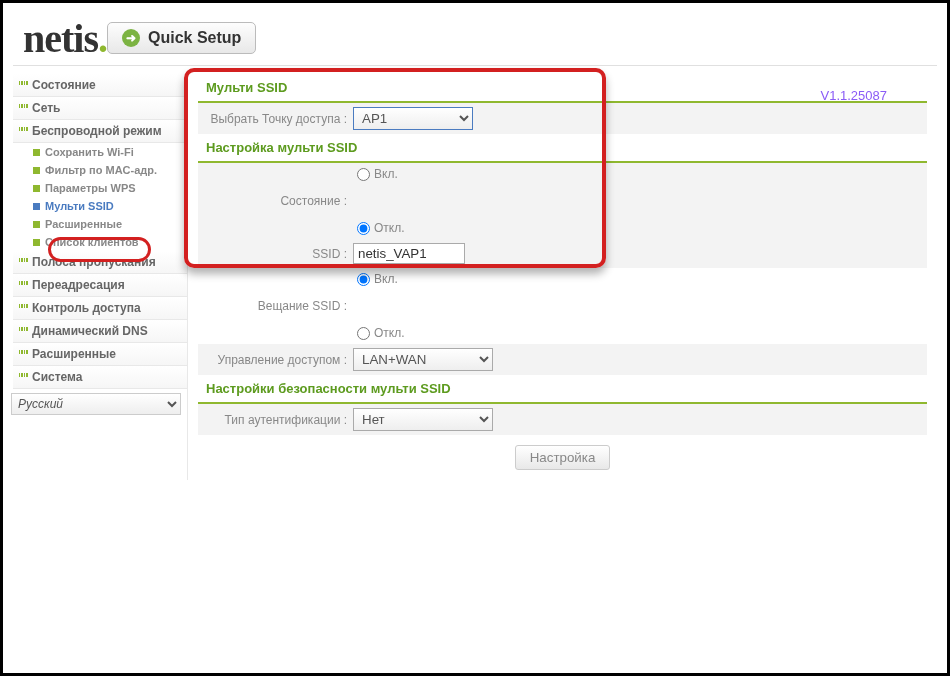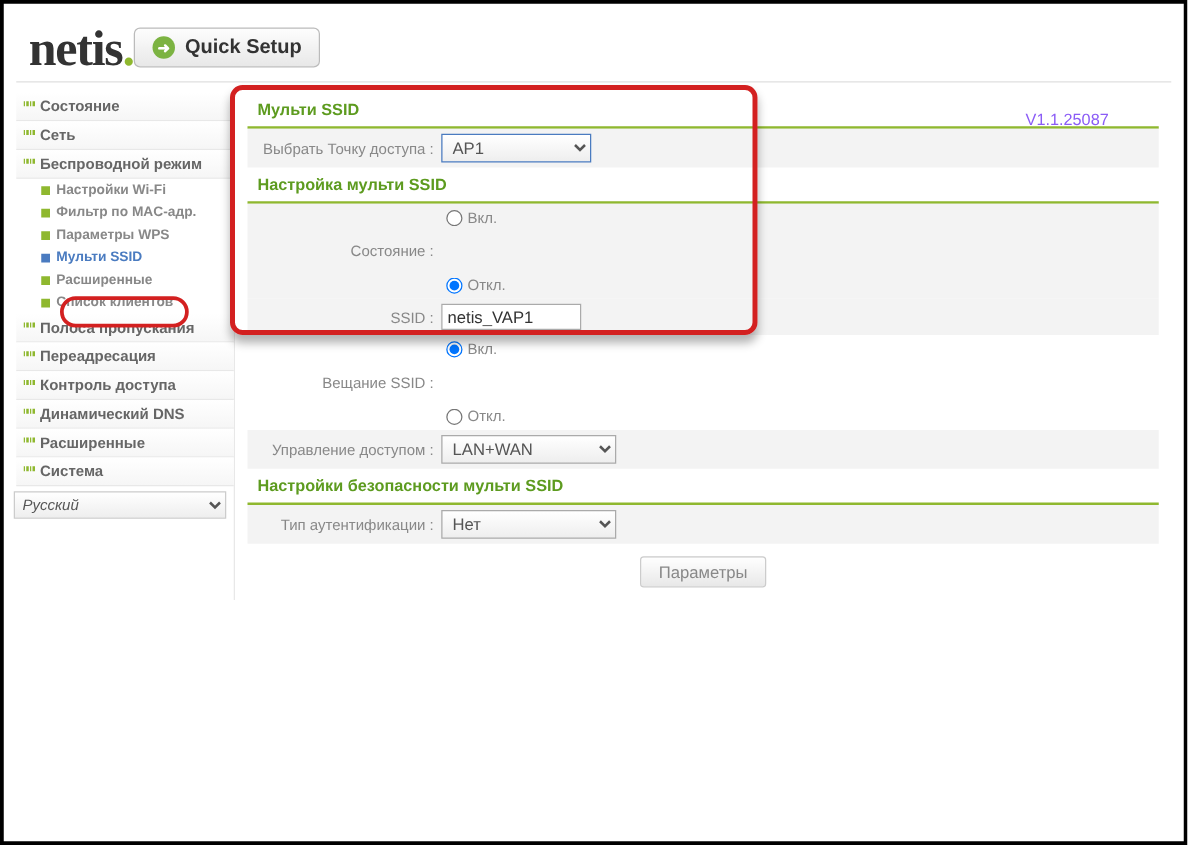--- a/index.html
+++ b/index.html
@@ -77,21 +77,21 @@
           <span class="sq">
             <span></span>
             <span></span>
             <span></span>
             <span></span>
           </span>
           <span>Беспроводной режим</span>
         </div>
       <div class="sub-item">
           <span class="bullet"></span>
-          <span>Настройки Wi-Fi</span>
+          <span>Сохранить Wi-Fi</span>
         </div>
       <div class="sub-item">
           <span class="bullet"></span>
           <span>Фильтр по MAC-адр.</span>
         </div>
       <div class="sub-item">
           <span class="bullet"></span>
           <span>Параметры WPS</span>
         </div>
       <div class="sub-item active">
@@ -204,20 +204,20 @@
       <div class="form-row alt">
         <div class="label">Управление доступом :</div>
         <select class="sel access"><option>LAN+WAN</option></select>
       </div>
 
       <div class="sec-title">Настройки безопасности мульти SSID</div>
       <div class="form-row alt">
         <div class="label">Тип аутентификации :</div>
         <select class="sel auth"><option>Нет</option></select>
       </div>
-      <button class="btn-save">Параметры</button>
+      <button class="btn-save">Настройка</button>
 
       <div class="highlight-box"></div>
     </div>
   </div>
 
   <div class="highlight-oval oval-nav"></div>
 </div>
 
 </body></html>

